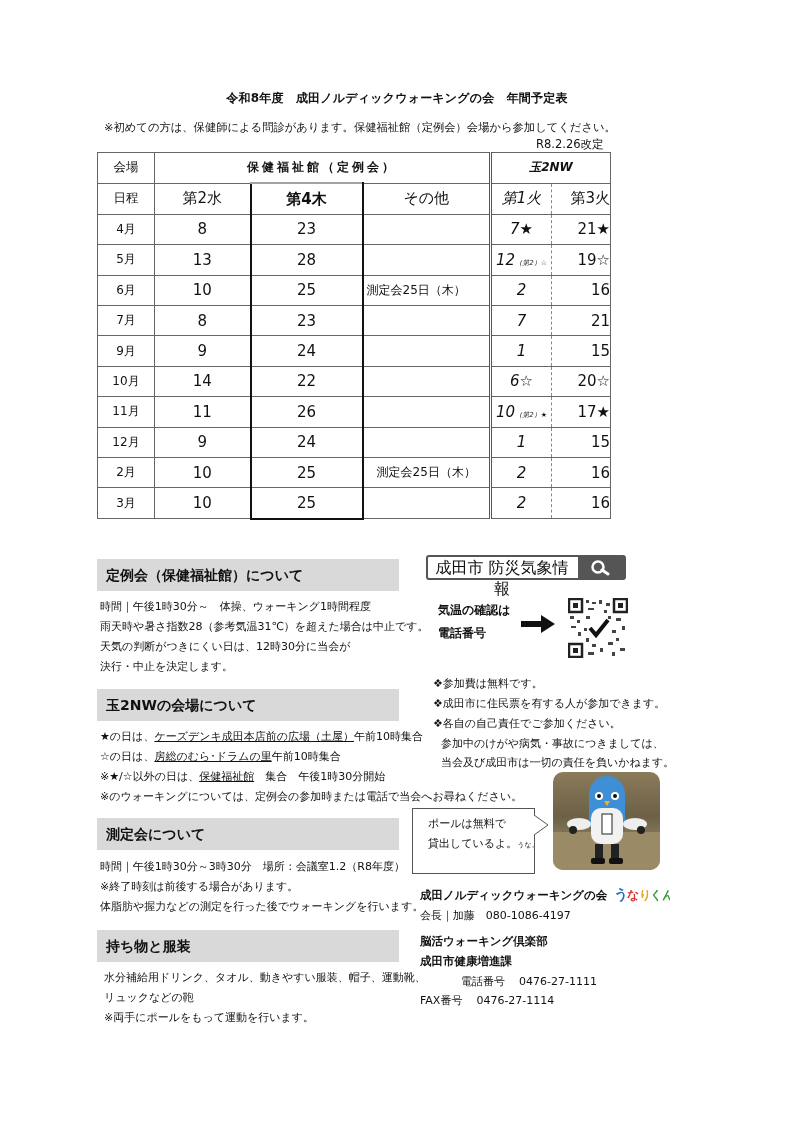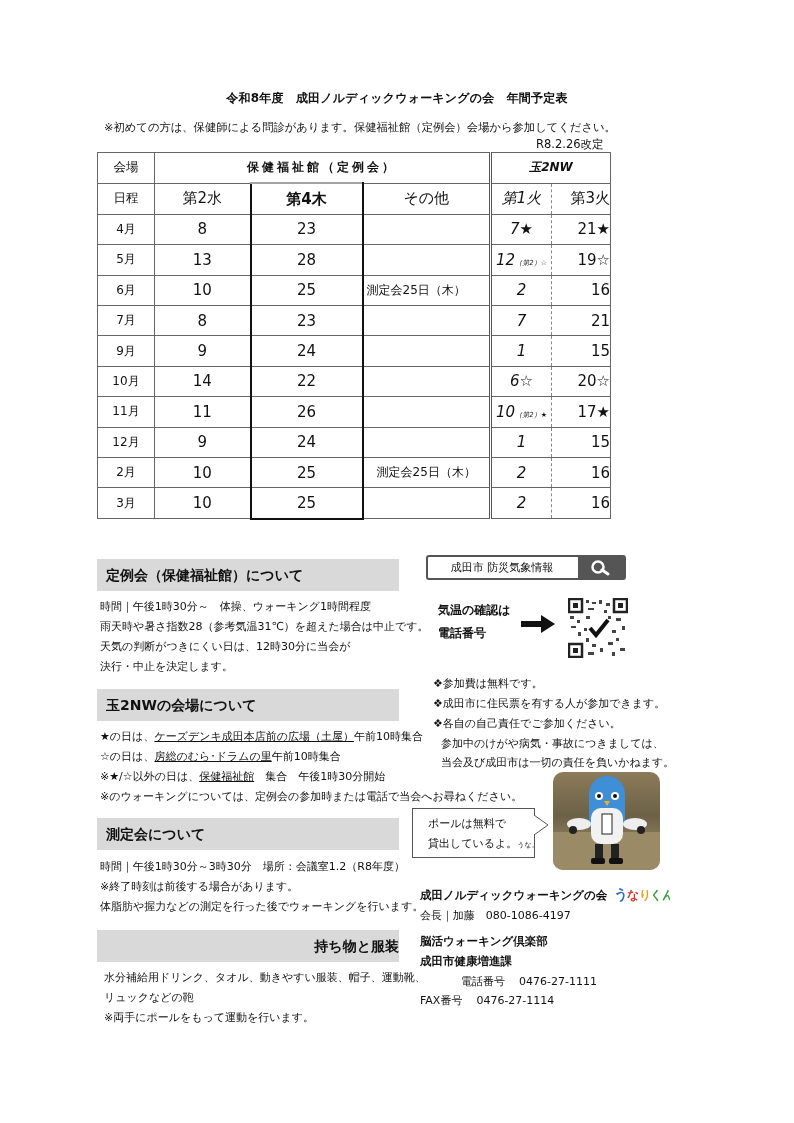--- a/index.html
+++ b/index.html
@@ -25,27 +25,27 @@
   table.sched td.dash-r { border-right:1px dashed #888; }
   table.sched td.dash-l { border-left:1px dashed #888;text-align:right; }
   table.sched td.bold { font-weight:bold; }
   .sm { font-size:7px; }
 
   .sec-head { position:absolute; left:97px; width:302px; height:32px; background:#d9d9d9; font-size:14px; font-weight:bold; line-height:32px; padding-left:9px; box-sizing:border-box; }
   .line { position:absolute; font-size:11px; white-space:nowrap; }
   .u { text-decoration:underline; }
 
   .search { position:absolute; left:426px; top:555px; width:200px; height:25px; border:2px solid #555; border-radius:3px; box-sizing:border-box; }
-  .search .txt { position:absolute; left:0; top:0; width:148px; height:21px; line-height:21px; font-size:11px; text-align:center; }
+  .search .txt { position:absolute; left:0; top:0; width:148px; height:21px; line-height:21px; font-size:16px; text-align:center; }
   .search .btn { position:absolute; right:0; top:0; width:46px; height:21px; background:#555; }
   .bold-side { position:absolute; font-size:12px; font-weight:bold; }
   .arrow { position:absolute; left:521px; top:615px; }
   .qr { position:absolute; left:568px; top:598px; width:60px; height:60px; }
 
-  .bubble { position:absolute; left:412px; top:808px; width:123px; height:50px; border:1px solid #555; box-sizing:border-box; }
+  .bubble { position:absolute; left:412px; top:808px; width:123px; height:66px; border:1px solid #555; box-sizing:border-box; }
   .bubble .l { position:absolute; left:15px; font-size:11px; white-space:nowrap; }
   .photo { position:absolute; left:553px; top:772px; width:107px; height:98px; border-radius:10px; overflow:hidden; background:linear-gradient(#8b7b5a 0%, #6c6046 45%, #8a7d5d 70%, #a39370 100%); }
   .logo { position:absolute; left:612px; top:882px; width:58px; height:22px; }
 </style>
 </head>
 <body>
 
 <div class="abs title">令和8年度　成田ノルディックウォーキングの会　年間予定表</div>
 <div class="abs notice">※初めての方は、保健師による問診があります。保健福祉館（定例会）会場から参加してください。</div>
 <div class="abs revision">R8.2.26改定</div>
@@ -282,16 +282,16 @@
     <text x="27" y="17" font-size="12" font-weight="bold" fill="#e5a21d" font-family="DejaVu Sans, sans-serif">り</text>
     <text x="38" y="17" font-size="12" font-weight="bold" fill="#3a9a3a" font-family="DejaVu Sans, sans-serif">くん</text>
   </svg>
 </div>
 <div class="line" style="left:420px; top:908px;">会長｜加藤　080-1086-4197</div>
 <div class="bold-side" style="left:420px; top:934px; font-size:11.5px;">脳活ウォーキング倶楽部</div>
 <div class="bold-side" style="left:420px; top:954px; font-size:11.5px;">成田市健康増進課</div>
 <div class="line" style="left:420px; top:974px;margin-left:41px;"><span>電話番号</span><span style="display:inline-block;width:14px;"></span><span>0476-27-1111</span></div>
 <div class="line" style="left:420px; top:993px;"><span>FAX番号</span><span style="display:inline-block;width:14px;"></span><span>0476-27-1114</span></div>
 
-<div class="sec-head" style="top:930px;text-align:right;">持ち物と服装</div>
+<div class="sec-head" style="top:930px;">持ち物と服装</div>
 <div class="line" style="left:104px; top:970px;">水分補給用ドリンク、タオル、動きやすい服装、帽子、運動靴、</div>
 <div class="line" style="left:104px; top:990px;">リュックなどの鞄</div>
 <div class="line" style="left:104px; top:1010px;">※両手にポールをもって運動を行います。</div>
 
 </body></html>

